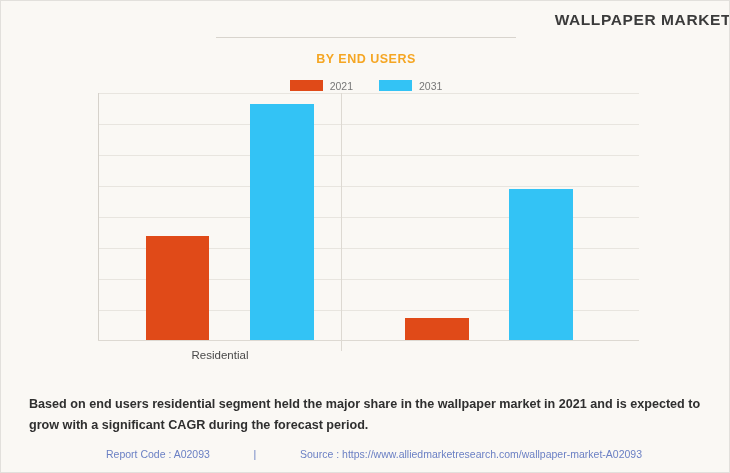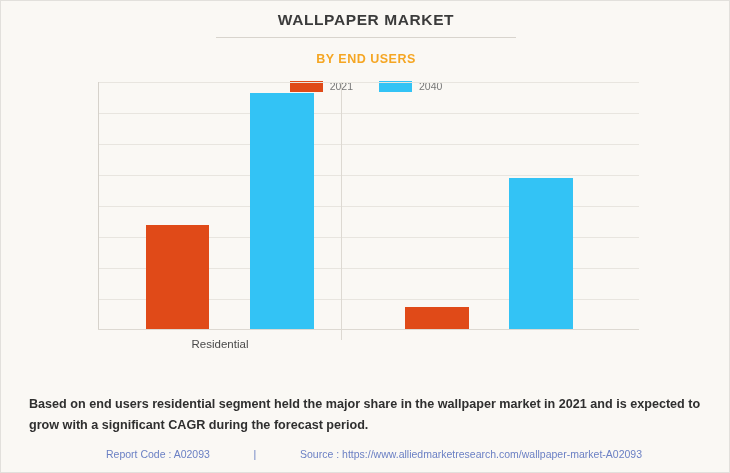--- a/index.html
+++ b/index.html
@@ -19,21 +19,21 @@
     border: 1px solid #e2e0dc;
     overflow: hidden;
   }
 
   
   .chart-title {
     position: absolute;
     top: 10px;
     left: 0;
     width: 730px;
-    text-align: center;
+    text-align: right;
     font-size: 15.5px;
     font-weight: bold;
     letter-spacing: 0.6px;
     color: #3b3b3b;
   }
   .title-divider {
     position: absolute;
     top: 36px;
     left: 215px;
     width: 300px;
@@ -58,38 +58,38 @@
     top: 79px;
     left: 0;
     width: 730px;
     display: flex;
     justify-content: center;
     align-items: center;
     gap: 26px;
   }
   .legend-item {
     display: flex;
-    align-items: flex-end;
+    align-items: flex-start;
     gap: 7px;
   }
   .legend-swatch {
     width: 33px;
     height: 11px;
     display: block;
   }
   .legend-label {
     font-size: 10.5px;
     color: #777777;
   }
 
   
   .plot {
     position: absolute;
     left: 97px;
-    top: 81px;
+    top: 92px;
     width: 541px;
     height: 248px;
   }
   .grid-line {
     position: absolute;
     left: 0;
     width: 100%;
     height: 1px;
     background: #e8e5df;
   }
@@ -162,21 +162,21 @@
 
   <div class="chart-subtitle">BY END USERS</div>
 
   <div class="legend">
     <div class="legend-item">
       <span class="legend-swatch" id="sw0" style="background: rgb(224, 74, 24);"></span>
       <span class="legend-label">2021</span>
     </div>
     <div class="legend-item">
       <span class="legend-swatch" id="sw1" style="background: rgb(51, 195, 245);"></span>
-      <span class="legend-label">2040</span>
+      <span class="legend-label">2031</span>
     </div>
   </div>
 
   <div class="plot">
     <div class="grid-line" style="top:0px"></div>
     <div class="grid-line" style="top:31px"></div>
     <div class="grid-line" style="top:62px"></div>
     <div class="grid-line" style="top:93px"></div>
     <div class="grid-line" style="top:124px"></div>
     <div class="grid-line" style="top:155px"></div>

